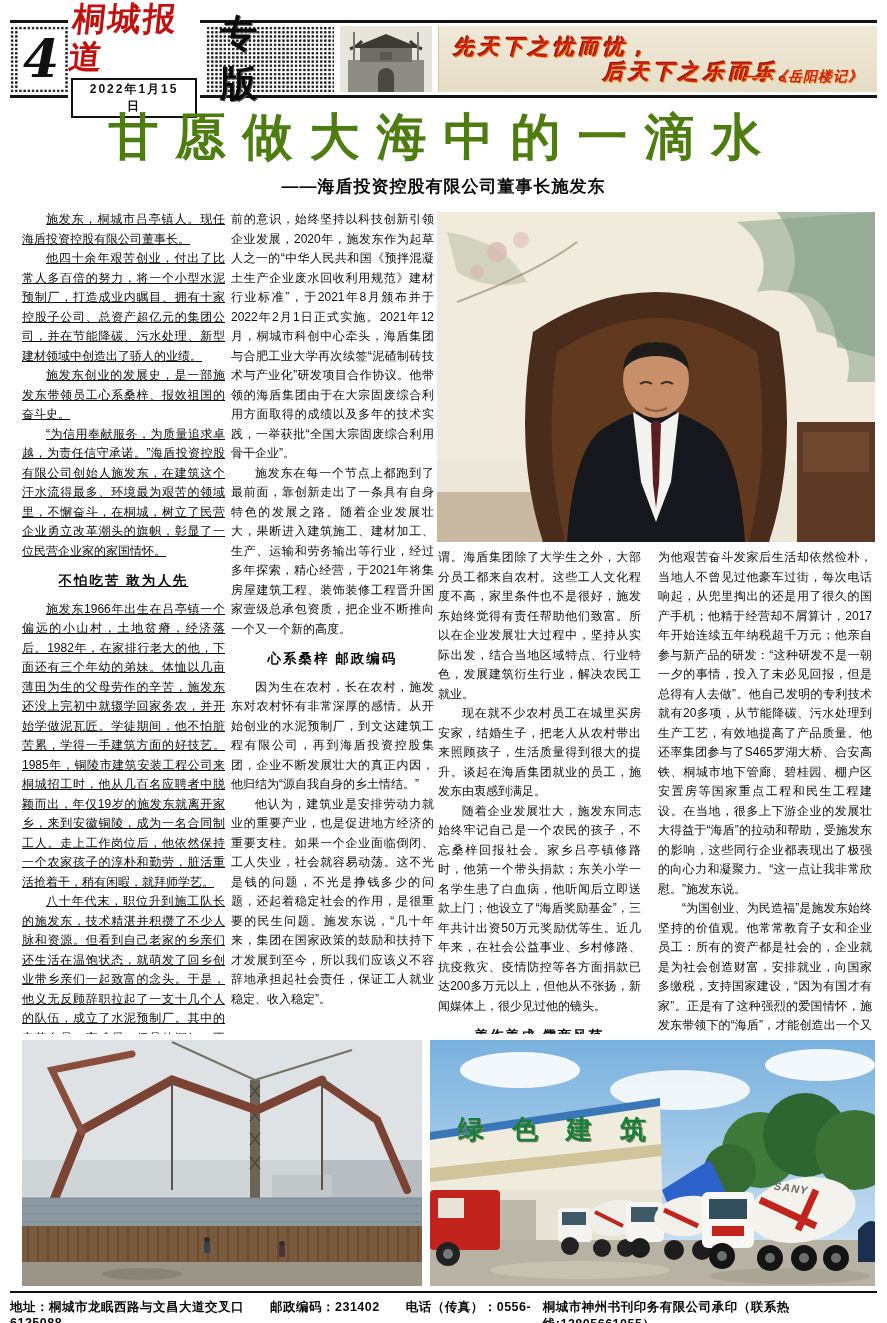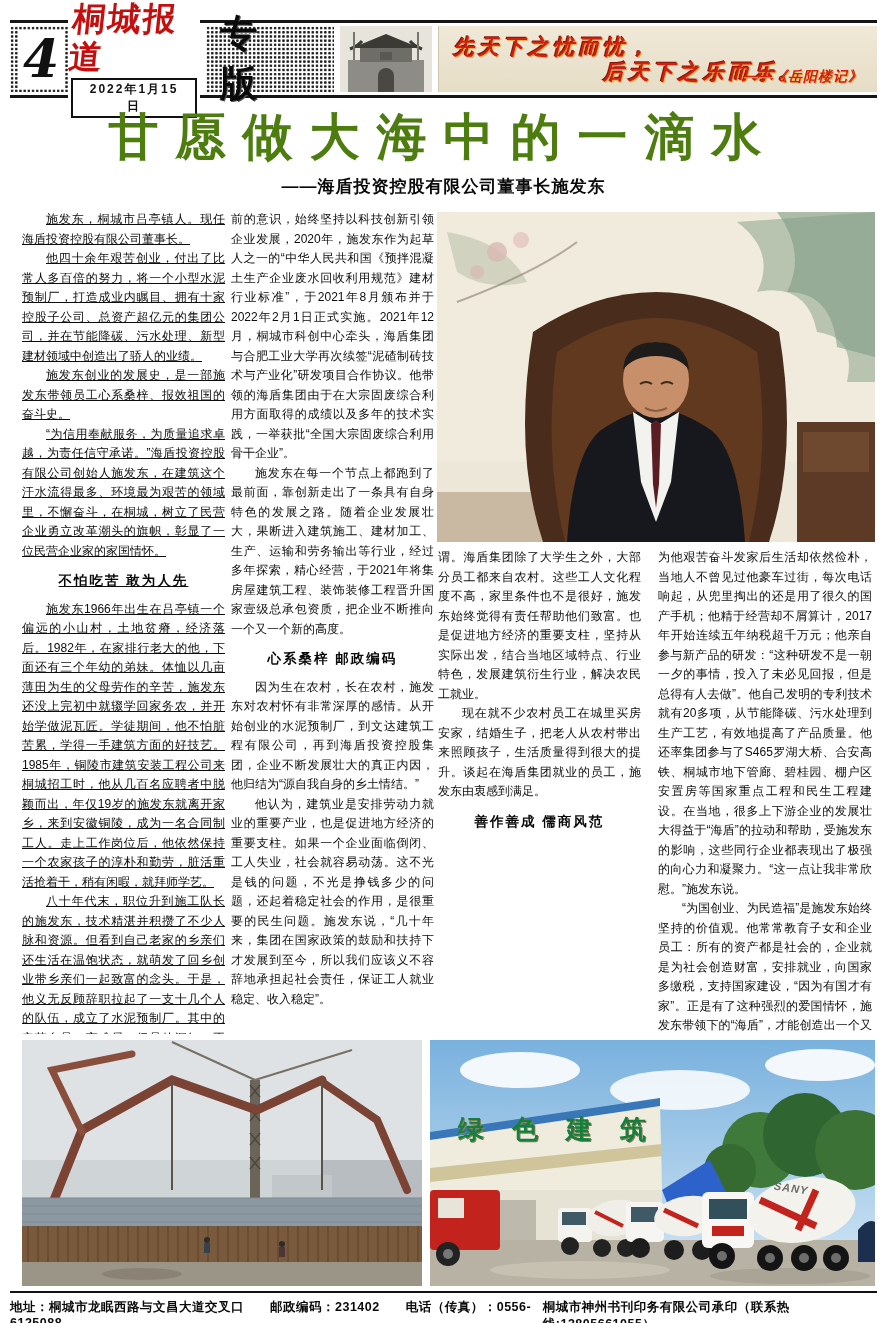--- a/index.html
+++ b/index.html
@@ -178,22 +178,23 @@
 <div class="col" id="col2">
   <p>前的意识，始终坚持以科技创新引领企业发展，2020年，施发东作为起草人之一的“中华人民共和国《预拌混凝土生产企业废水回收利用规范》建材行业标准”，于2021年8月颁布并于2022年2月1日正式实施。2021年12月，桐城市科创中心牵头，海盾集团与合肥工业大学再次续签“泥碴制砖技术与产业化”研发项目合作协议。他带领的海盾集团由于在大宗固废综合利用方面取得的成绩以及多年的技术实践，一举获批“全国大宗固废综合利用骨干企业”。</p>
   <p class="indent">施发东在每一个节点上都跑到了最前面，靠创新走出了一条具有自身特色的发展之路。随着企业发展壮大，果断进入建筑施工、建材加工、生产、运输和劳务输出等行业，经过多年探索，精心经营，于2021年将集房屋建筑工程、装饰装修工程晋升国家壹级总承包资质，把企业不断推向一个又一个新的高度。</p>
   <div class="subhead">心系桑梓 邮政编码</div>
   <p class="indent">因为生在农村，长在农村，施发东对农村怀有非常深厚的感情。从开始创业的水泥预制厂，到文达建筑工程有限公司，再到海盾投资控股集团，企业不断发展壮大的真正内因，他归结为“源自我自身的乡土情结。”</p>
   <p class="indent">他认为，建筑业是安排劳动力就业的重要产业，也是促进地方经济的重要支柱。如果一个企业面临倒闭、工人失业，社会就容易动荡。这不光是钱的问题，不光是挣钱多少的问题，还起着稳定社会的作用，是很重要的民生问题。施发东说，“几十年来，集团在国家政策的鼓励和扶持下才发展到至今，所以我们应该义不容辞地承担起社会责任，保证工人就业稳定、收入稳定”。</p>
 
 </div>
 
 <div class="col" id="col3">
-  <p>谓。海盾集团除了大学生之外，大部分员工都来自农村。这些工人文化程度不高，家里条件也不是很好，施发东始终觉得有责任帮助他们致富。也是促进地方经济的重要支柱，坚持从实际出发，结合当地区域特点、行业特色，发展建筑衍生行业，解决农民工就业。</p>
+  <p>谓。海盾集团除了大学生之外，大部分员工都来自农村。这些工人文化程度不高，家里条件也不是很好，施发东始终觉得有责任帮助他们致富。所以在企业发展壮大过程中，坚持从实际出发，结合当地区域特点、行业特色，发展建筑衍生行业，解决农民工就业。</p>
   <p class="indent">现在就不少农村员工在城里买房安家，结婚生子，把老人从农村带出来照顾孩子，生活质量得到很大的提升。谈起在海盾集团就业的员工，施发东由衷感到满足。</p>
+  <p class="indent">随着企业发展壮大，施发东同志始终牢记自己是一个农民的孩子，不忘桑梓回报社会。家乡吕亭镇修路时，他第一个带头捐款；东关小学一名学生患了白血病，他听闻后立即送款上门；他设立了“海盾奖励基金”，三年共计出资50万元奖励优等生。近几年来，在社会公益事业、乡村修路、抗疫救灾、疫情防控等各方面捐款已达200多万元以上，但他从不张扬，新闻媒体上，很少见过他的镜头。</p>
   <div class="subhead">善作善成 儒商风范</div>
 
 </div>
 
 <div class="col" id="col4">
   <p>为他艰苦奋斗发家后生活却依然俭朴，当地人不曾见过他豪车过街，每次电话响起，从兜里掏出的还是用了很久的国产手机；他精于经营却不屑算计，2017年开始连续五年纳税超千万元；他亲自参与新产品的研发：“这种研发不是一朝一夕的事情，投入了未必见回报，但是总得有人去做”。他自己发明的专利技术就有20多项，从节能降碳、污水处理到生产工艺，有效地提高了产品质量。他还率集团参与了S465罗湖大桥、合安高铁、桐城市地下管廊、碧桂园、棚户区安置房等国家重点工程和民生工程建设。在当地，很多上下游企业的发展壮大得益于“海盾”的拉动和帮助，受施发东的影响，这些同行企业都表现出了极强的向心力和凝聚力。“这一点让我非常欣慰。”施发东说。</p>
   <p class="indent">“为国创业、为民造福”是施发东始终坚持的价值观。他常常教育子女和企业员工：所有的资产都是社会的，企业就是为社会创造财富，安排就业，向国家多缴税，支持国家建设，“因为有国才有家”。正是有了这种强烈的爱国情怀，施发东带领下的“海盾”，才能创造出一个又一个奇迹。</p>
 
 </div>
 

